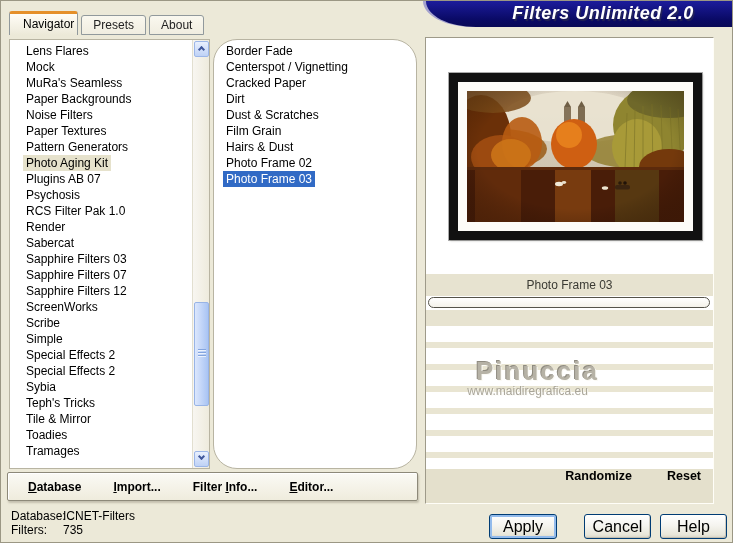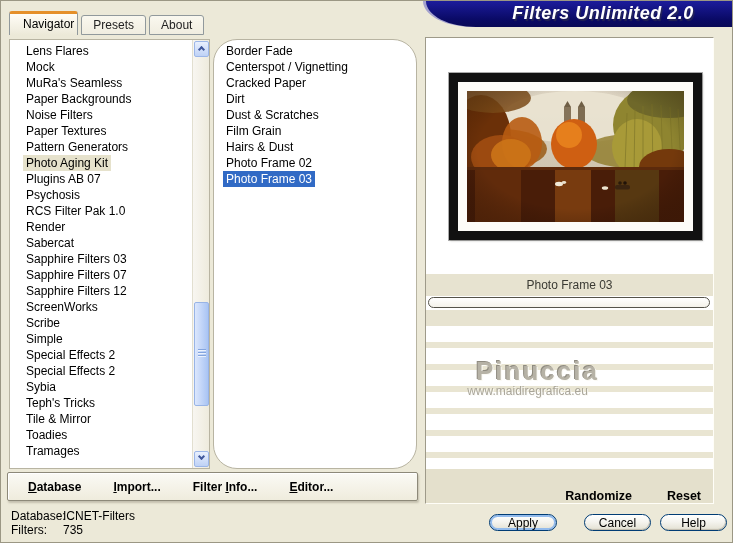--- a/index.html
+++ b/index.html
@@ -123,21 +123,21 @@
   }
   .watermark-site {
     position:absolute; left:0; right:0; top:58px; text-align:center;
     transform:translateX(-42px);
     font-size:12px; font-weight:normal; color:#a9a599;
     text-shadow:1px 1px 0 #fbfaf5;
   }
   .panel-footer {
     position:absolute; left:0; top:431px; right:0; height:34px;
     background:#e4e0cc;
-    display:flex; align-items:flex-end; justify-content:flex-end;
+    display:flex; align-items:flex-start; justify-content:flex-end;
     gap:35px; padding-right:12px;
   }
   .flat-btn { font-weight:bold; font-size:12.5px; color:#000; cursor:default; }
 
   
   .toolbar {
     position:absolute; left:6px; top:471px; width:411px; height:29px;
     background:linear-gradient(180deg,#fbfaf5,#efecdd);
     border:1px solid #8d8979; border-radius:2px;
     box-shadow:inset 1px 1px 0 #ffffff, 1px 2px 2px rgba(120,115,95,.35);
@@ -146,23 +146,23 @@
   .tb-label { font-weight:bold; white-space:nowrap; cursor:default; }
 
   
   .status { position:absolute; left:10px; top:508px; line-height:14px; }
   .status-row { display:flex; }
   .status-label { width:52px; }
 
   
   .dlg-buttons { position:absolute; right:5px; top:513px; display:flex; gap:9px; }
   .xp-btn {
-    height:17px; border:1px solid #003c74; border-radius:12px;
+    height:25px; border:1px solid #003c74; border-radius:3px;
     background:linear-gradient(180deg,#ffffff 0%,#f5f4ef 45%,#e8e6da 85%,#d8d4c6 100%);
-    font-family:"Liberation Sans",sans-serif; font-size:12px; color:#000;
+    font-family:"Liberation Sans",sans-serif; font-size:16px; color:#000;
     box-shadow:inset -1px -1px 0 rgba(175,170,155,.55);
   }
   #apply-button { width:68px; box-shadow:inset 0 0 0 2px #93bbec, inset -1px -1px 0 rgba(150,170,200,.4); }
   #cancel-button { width:67px;margin-left:18px; }
   #help-button { width:67px; }
   u { text-decoration:underline; }
 </style>
 </head>
 <body>
 

